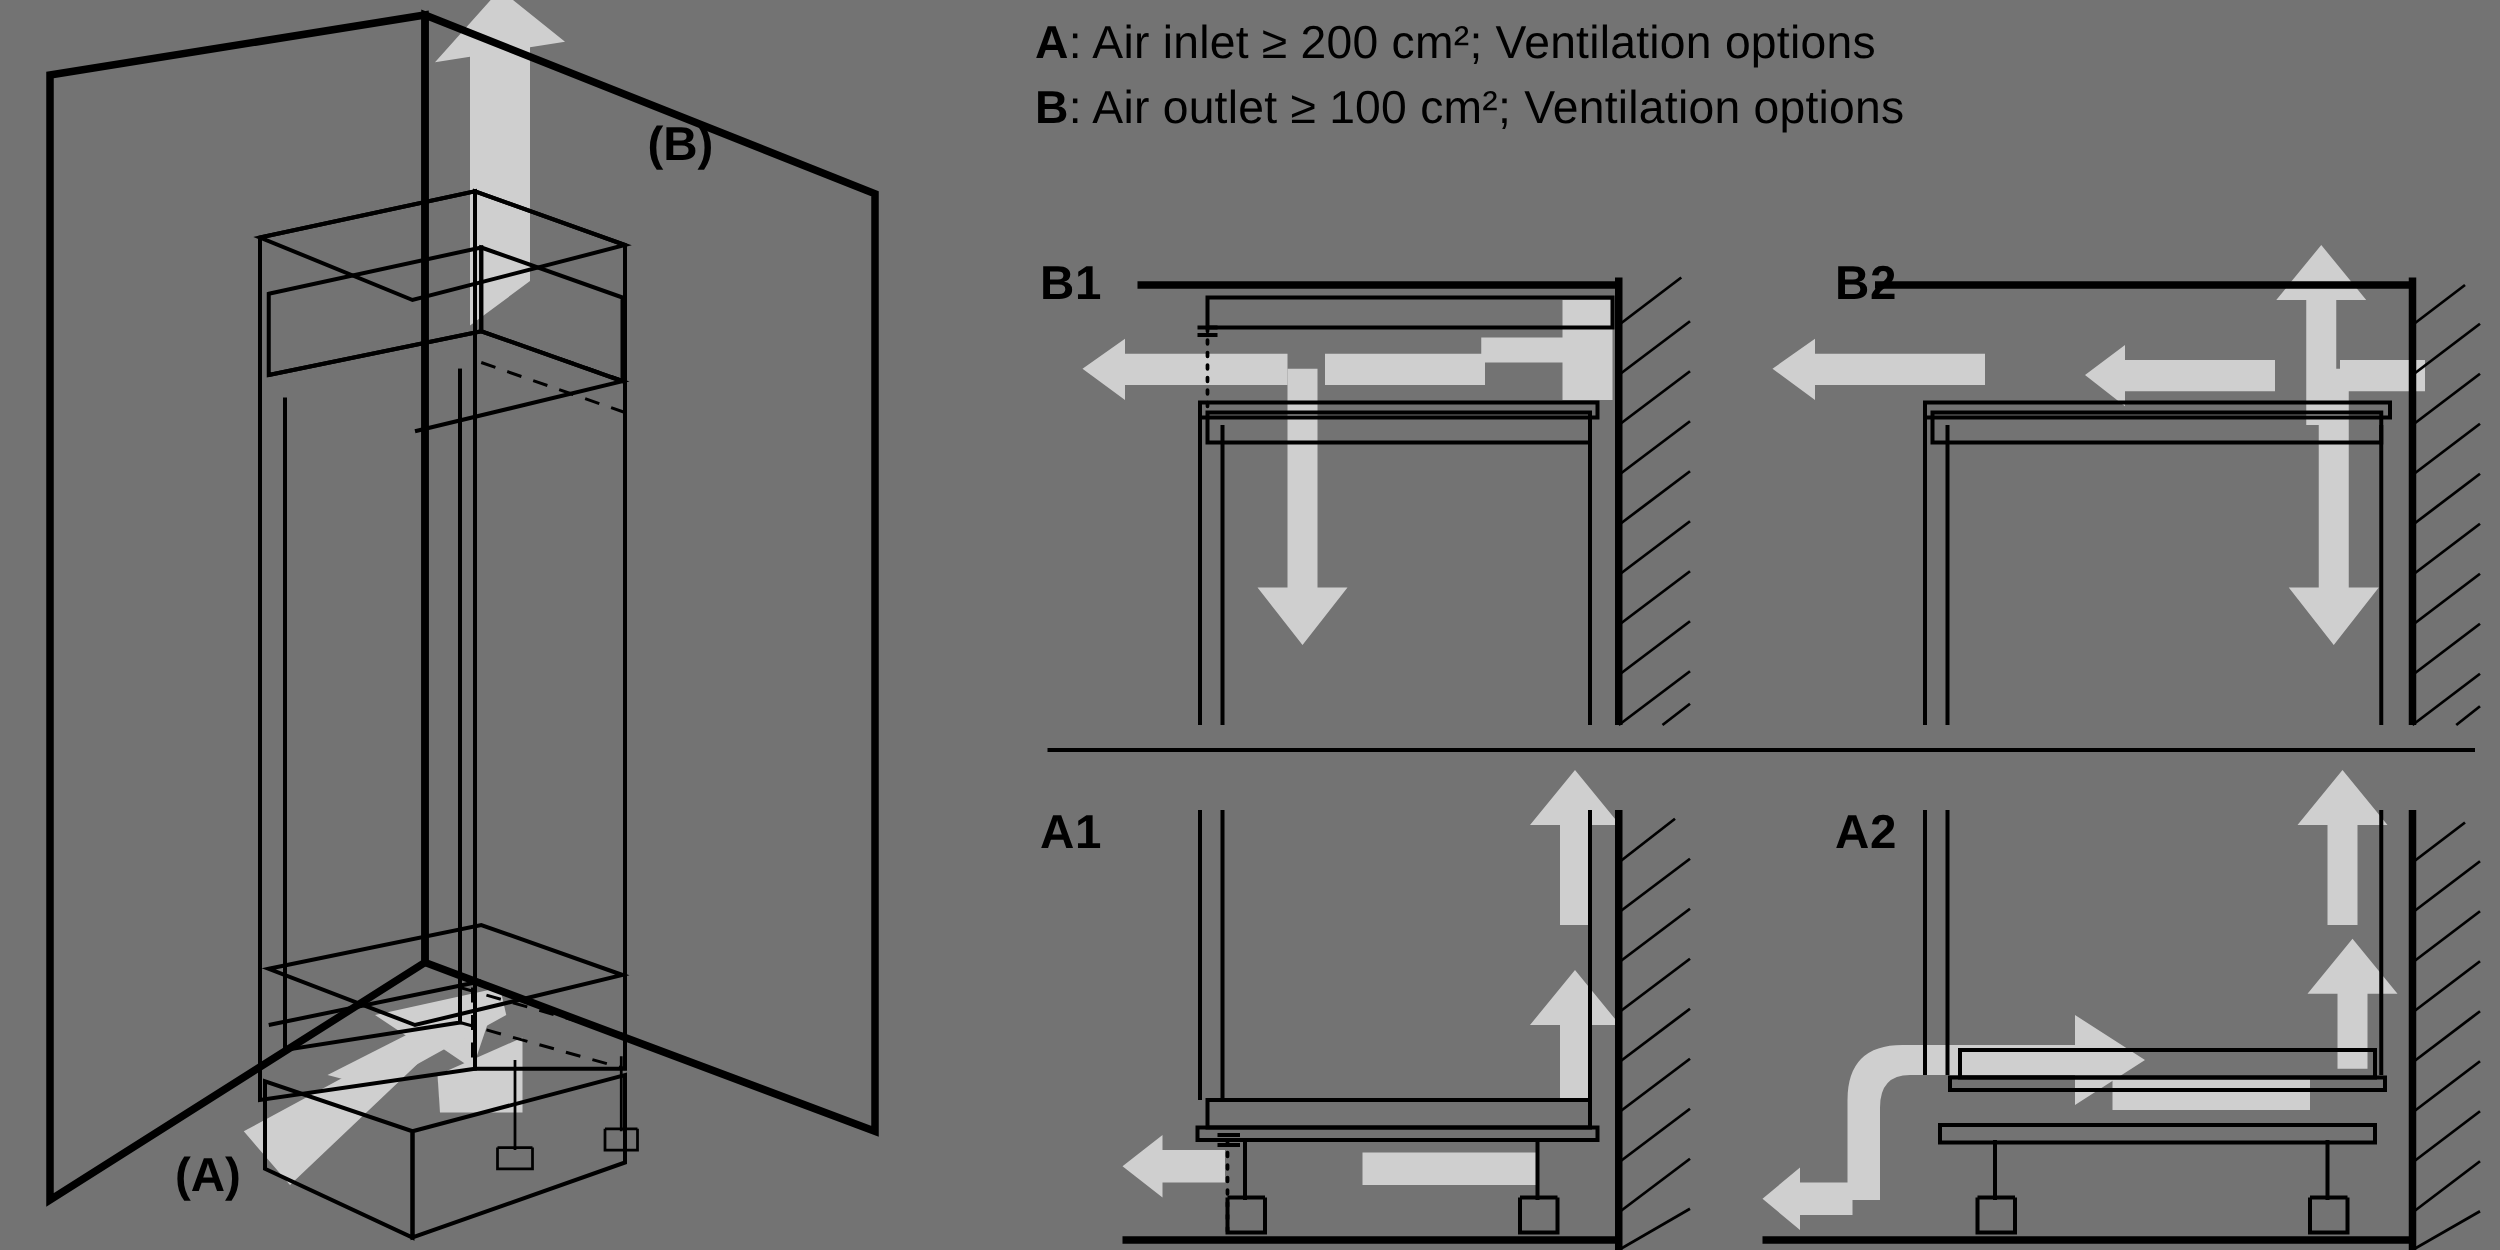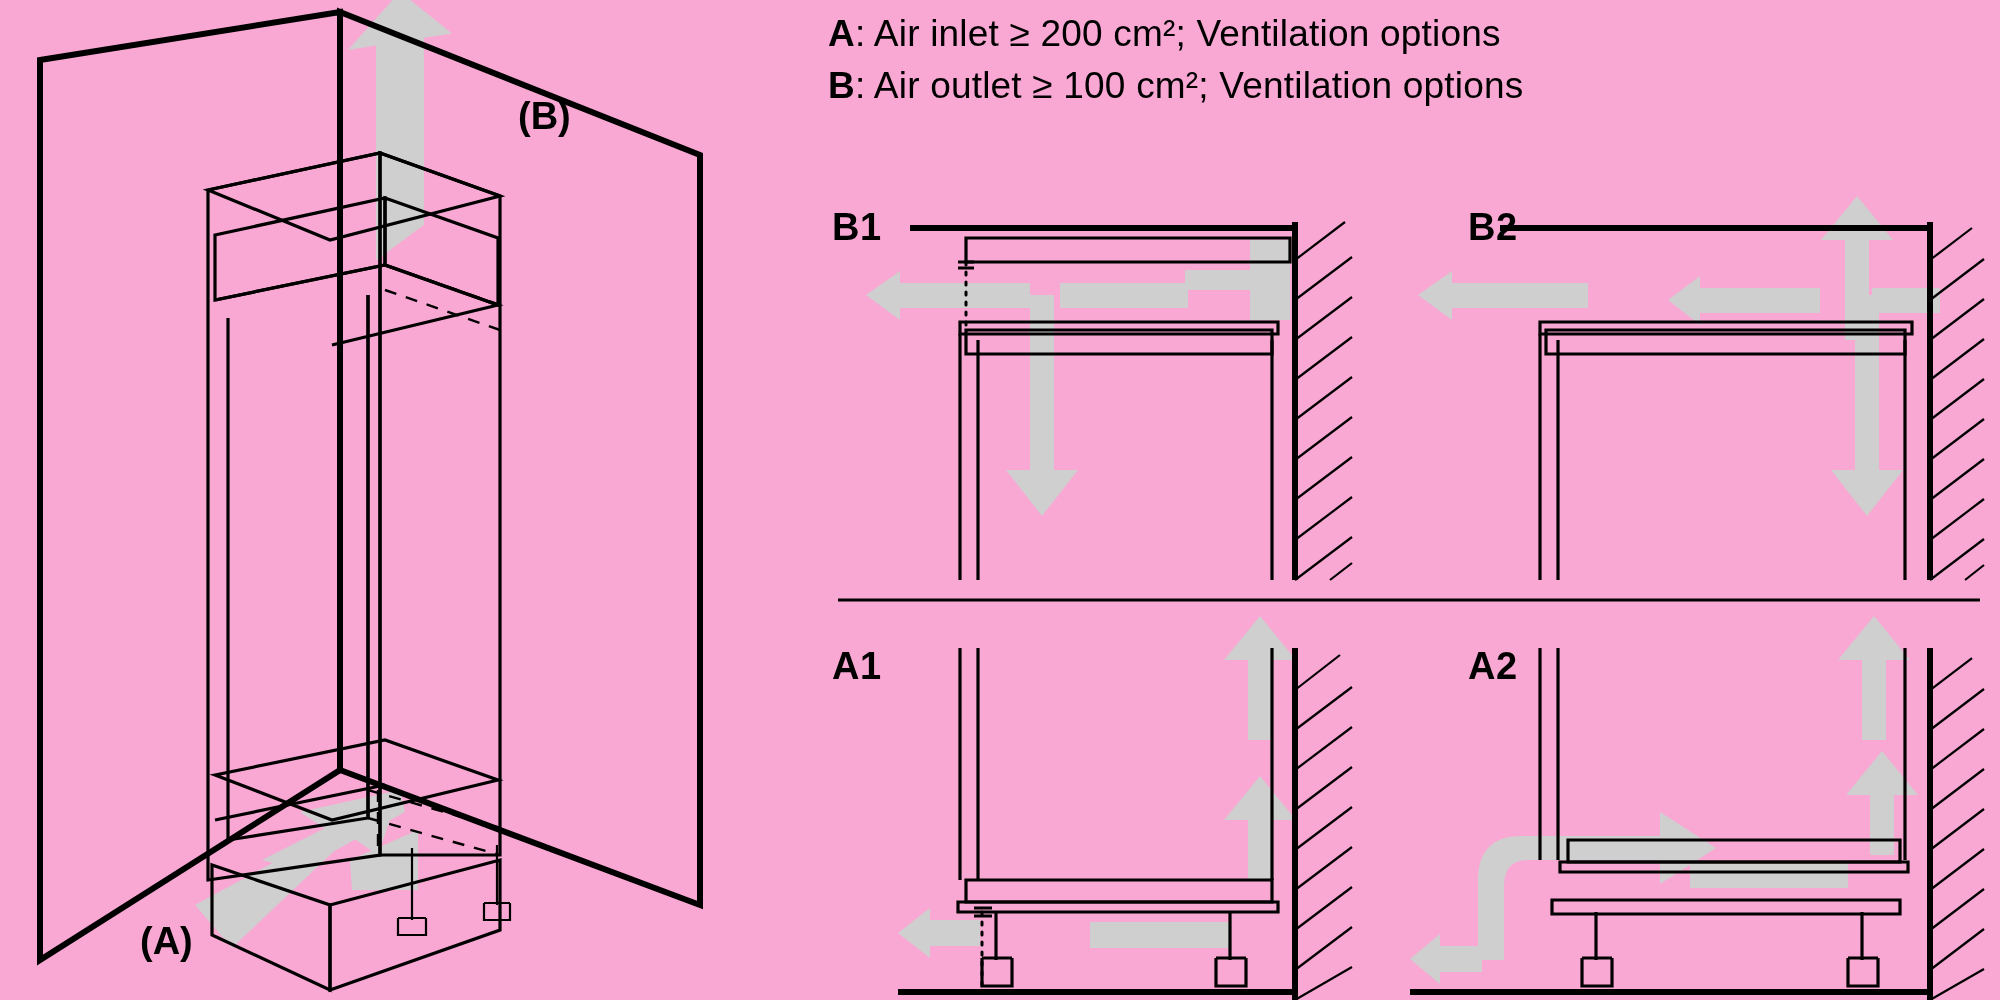--- a/index.html
+++ b/index.html
@@ -11,21 +11,21 @@
     width: 2000px;
     height: 1000px;
     font-family: "Liberation Sans", sans-serif;
     color: #000000;
     overflow: hidden;
   }
   #page {
     position: relative;
     width: 2000px;
     height: 1000px;
-    background: #f9a8d4;
+    background: #737373;
   }
 
   
   .legend {
     position: absolute;
     left: 828px;
     top: 8px;
     width: 1000px;
   }
   .legend-line {

